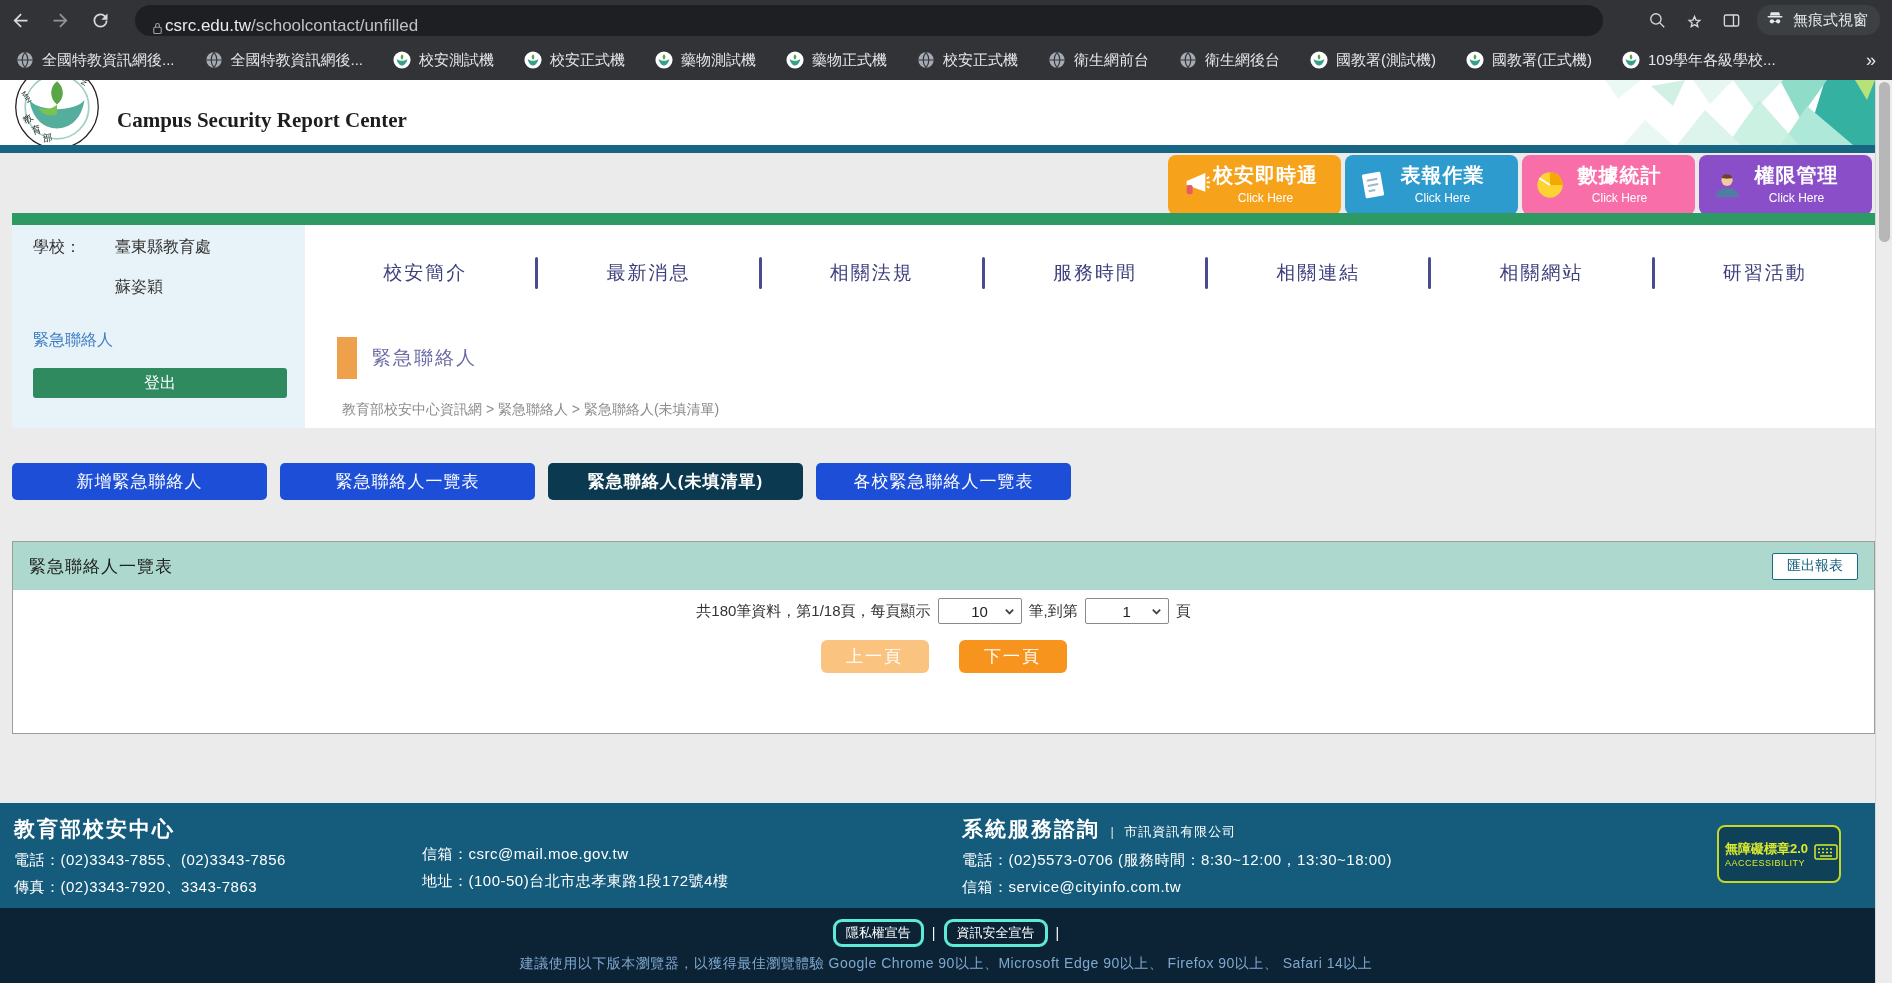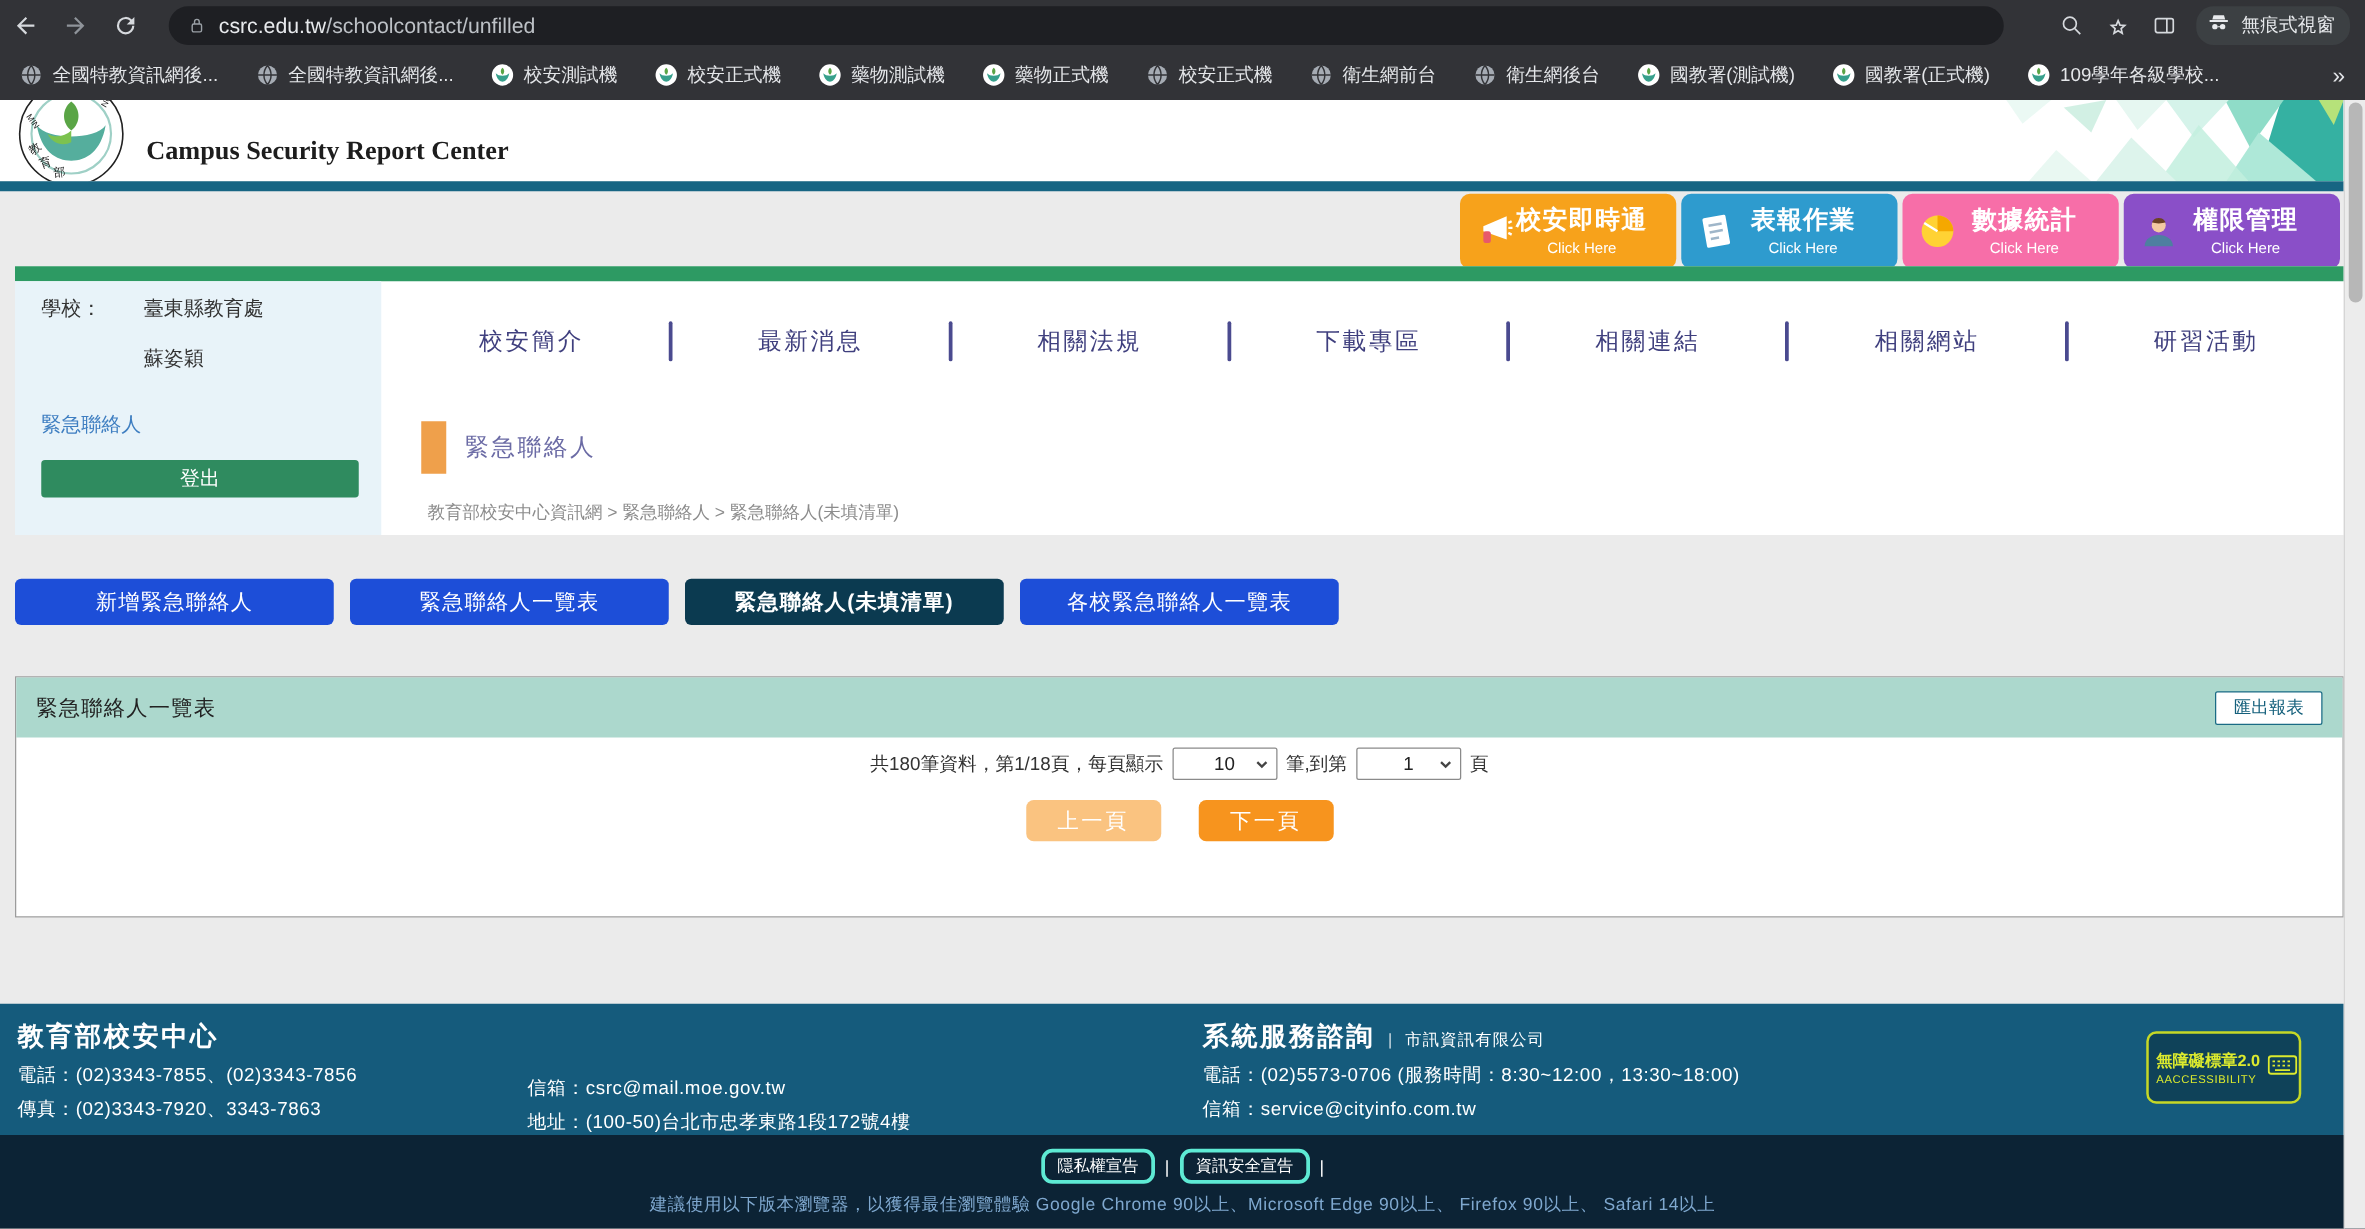--- a/index.html
+++ b/index.html
@@ -5,21 +5,21 @@
   *{margin:0;padding:0;box-sizing:border-box}
   html,body{background:#555}
   body{font-family:"Liberation Sans","DejaVu Sans",sans-serif}
   .screen{position:relative;width:1892px;height:983px;background:#ebebeb;overflow:hidden}
 
   
   .chrome-top{position:absolute;top:0;left:0;width:1892px;height:40px;background:#323337;display:flex;align-items:center;z-index:30}
   .nav-btn{width:40px;height:40px;display:flex;align-items:center;justify-content:center;cursor:pointer}
   .nav-btn svg{width:21px;height:21px;fill:#d6d9dd}
   .nav-btn.dim svg{fill:#8f949a}
-  .omnibox{position:absolute;left:135px;top:5px;width:1468px;height:31px;background:#1e1f23;border-radius:16px;display:flex;align-items:center;padding:0 15px;gap:10px}
+  .omnibox{position:absolute;left:135px;top:5px;width:1468px;height:31px;background:#1e1f23;border-radius:16px;display:flex;align-items:flex-end;padding:0 15px;}
   .omnibox svg{width:15px;height:15px;stroke:#9aa0a6;fill:none;stroke-width:1.8}
   .url-host{color:#e8eaed;font-size:17px}
   .url-path{color:#bdc1c6;font-size:17px}
   .chrome-right{position:absolute;right:12px;top:0;height:40px;display:flex;align-items:center;gap:15px}
   .ch-ic{width:22px;height:22px;display:flex;align-items:center;justify-content:center}
   .ch-ic svg{width:19px;height:19px;stroke:#d6d9dd;fill:none;stroke-width:1.7}
   .incog-wrap{display:flex;align-items:center;gap:8px;background:#3c4043;border-radius:14px;padding:3px 12px 3px 8px}
   .incog-ic svg{width:20px;height:20px;fill:#e8eaed}
   .incog-label{color:#e8eaed;font-size:15px;white-space:nowrap}
 
@@ -85,21 +85,21 @@
   .pg-prev{background:#fac380}
   .pg-next{background:#f7941e}
 
   
   .footer{position:absolute;top:803px;left:0;width:1875px;height:105px;background:#155b7c;color:#fff}
   .ft-col1{position:absolute;left:14px;top:12px}
   .ft-col2{position:absolute;left:422px;top:42px}
   .ft-col3{position:absolute;left:962px;top:12px}
   .ft-h{font-size:21px;font-weight:bold;letter-spacing:2px}
   .ft-line{font-size:15px;margin-top:8px;letter-spacing:.5px}
-  .ft-col2 .ft-line:first-child{margin-top:16px}
+  .ft-col2 .ft-line:first-child{margin-top:0}
   .ft-co{font-size:13px;font-weight:normal;letter-spacing:1px}
   .ft-div{font-size:13px;opacity:.8;margin:0 6px}
   .a11y-badge{position:absolute;right:34px;top:22px;width:124px;height:58px;border:2px solid #c6d826;border-radius:8px;background:#0f4259;display:flex;align-items:center;gap:6px;padding:4px 6px;cursor:pointer}
   .a11y-text .l1{font-size:13px;font-weight:bold;color:#dcea2e;white-space:nowrap}
   .a11y-text .l2{font-size:9px;color:#dcea2e;letter-spacing:.5px}
   .a11y-kb svg{width:24px;height:20px}
 
   .bottom{position:absolute;top:908px;left:0;width:1892px;height:75px;background:#0c2335}
   .pill-row{position:absolute;top:11px;width:100%;display:flex;justify-content:center;align-items:center;gap:8px}
   .pill{border:3px solid #5eead4;border-radius:9px;color:#fff;font-size:13px;background:transparent;padding:2px 10px;cursor:pointer}
@@ -369,21 +369,21 @@
         <button class="logout-btn">登出</button>
       </div>
       <div class="main">
         <div class="topnav">
           <span class="tn-item">校安簡介</span>
             <span class="tn-sep"></span>
           <span class="tn-item">最新消息</span>
             <span class="tn-sep"></span>
           <span class="tn-item">相關法規</span>
             <span class="tn-sep"></span>
-          <span class="tn-item">下載專區</span>
+          <span class="tn-item">服務時間</span>
             <span class="tn-sep"></span>
           <span class="tn-item">相關連結</span>
             <span class="tn-sep"></span>
           <span class="tn-item">相關網站</span>
             <span class="tn-sep"></span>
           <span class="tn-item">研習活動</span>
         </div>
         <div class="sec-head">
           <span class="sec-marker"></span>
           <span class="sec-title">緊急聯絡人</span>

